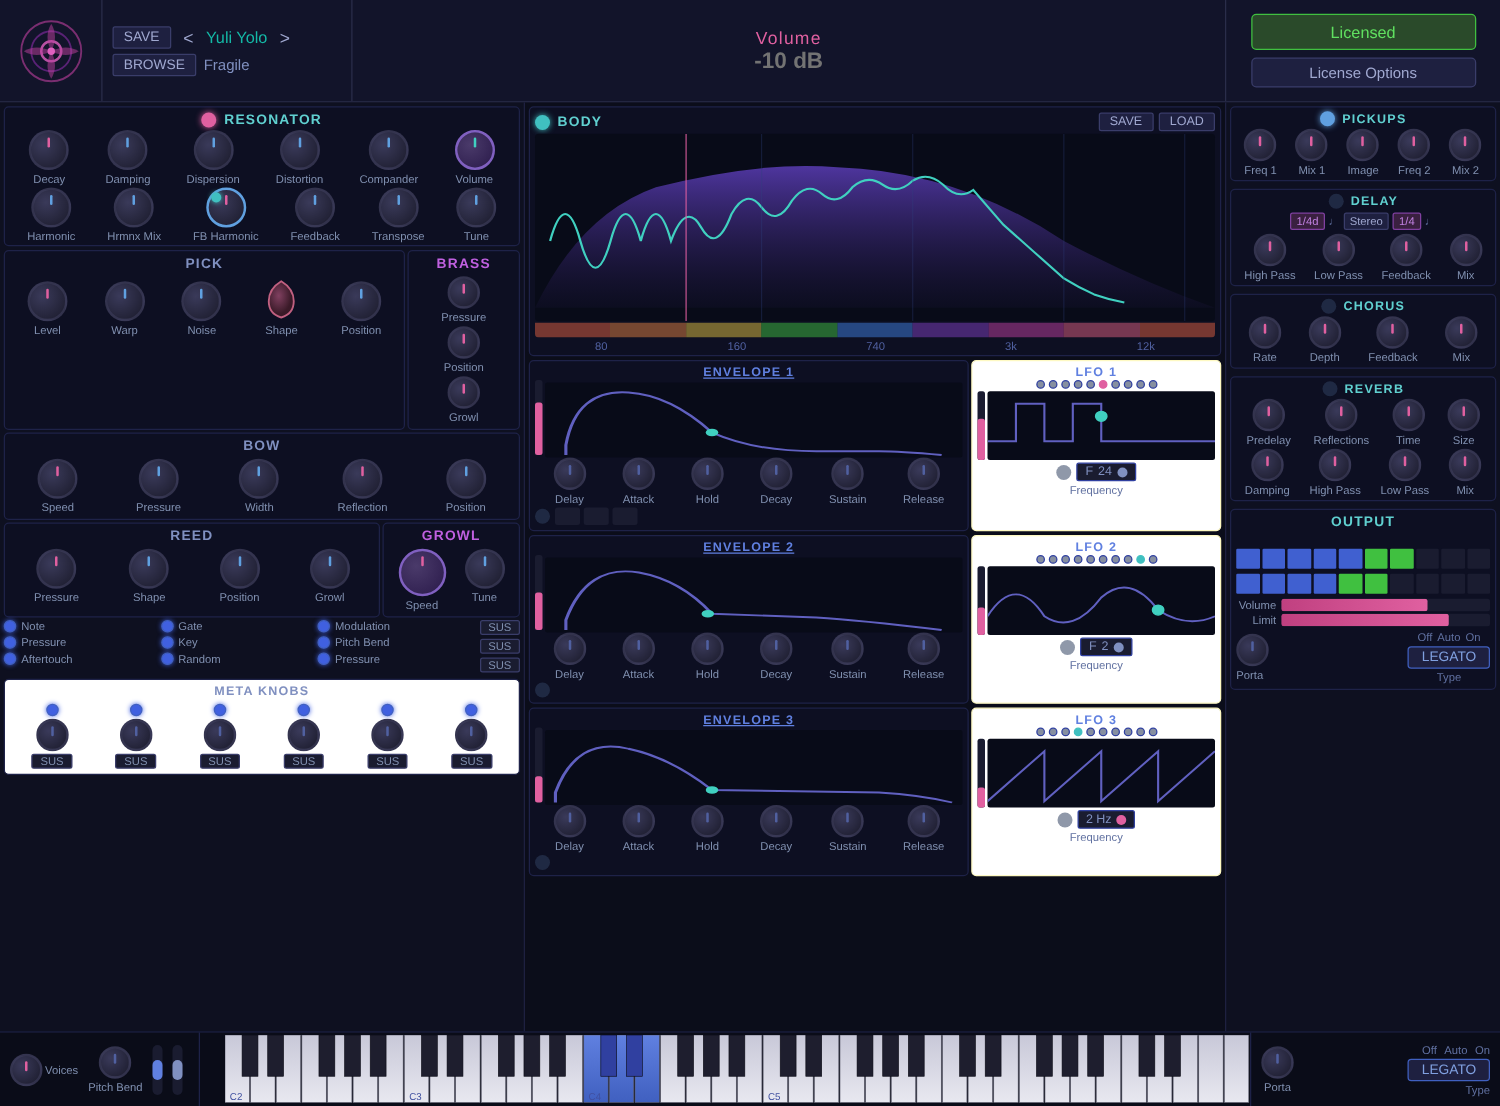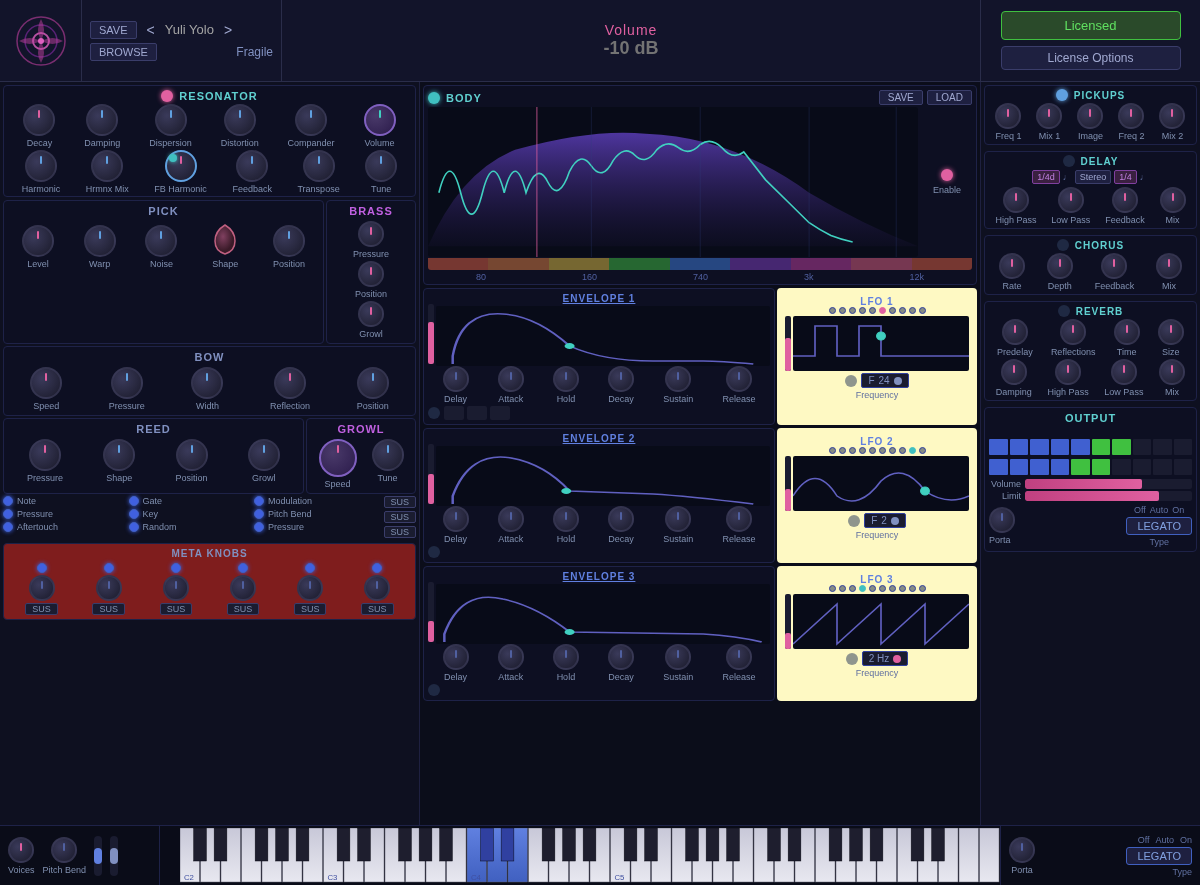--- a/index.html
+++ b/index.html
@@ -54,21 +54,21 @@
     }
     .preset-arrow {
       background: none;
       border: none;
       color: #a0a8d0;
       cursor: pointer;
       font-size: 14px;
       padding: 0 4px;
     }
     .preset-name {
-      color: #a3a3a3;
+      color: #14b8a6;
       font-size: 13px;
       text-align: center;
     }
     .preset-sub {
       color: #8090c0;
       font-size: 12px;
       text-align: center;
     }
     .volume-area {
       flex: 1;
@@ -259,24 +259,24 @@
     }
     .env-section {
       flex: 1;
       border: 1px solid #1e2248;
       border-radius: 4px;
       padding: 4px;
       background: #0d0f22;
     }
     .lfo-section {
       width: 200px;
-      border: 4px solid #fef9c3;
+      border: 1px solid #fef9c3;
       border-radius: 4px;
       padding: 4px;
-      background: #fef9c3;
+      background: #ffffff;
     }
     .env-title { color: #6080e0; font-size: 10px; font-weight: bold; text-align: center; letter-spacing: 1px; text-decoration: underline; }
     .lfo-title { color: #6080e0; font-size: 10px; font-weight: bold; text-align: center; letter-spacing: 1px; }
     .env-canvas {
       height: 60px;
       background: #080b18;
       border-radius: 2px;
       position: relative;
       margin: 2px 0;
       overflow: hidden;
@@ -412,21 +412,21 @@
       border-radius: 3px;
       cursor: pointer;
     }
 
     
     .meta-section {
       border: 1px solid #1e2248;
       border-radius: 4px;
       margin: 3px;
       padding: 4px;
-      background: #7f1d1d;
+      background: #ffffff;
     }
     .meta-title { color: #8090c0; font-size: 10px; font-weight: bold; text-align: center; letter-spacing: 1px; margin-bottom: 4px; }
     .meta-row { display: flex; justify-content: space-around; align-items: center; }
 
     
     .mod-section {
       display: flex;
       gap: 4px;
       margin: 2px 3px;
     }
@@ -584,21 +584,21 @@
 
   <div class="preset-area">
     <div class="preset-row">
       <button class="preset-btn">SAVE</button>
       <button class="preset-arrow">&lt;</button>
       <span class="preset-name">Yuli Yolo</span>
       <button class="preset-arrow">&gt;</button>
     </div>
     <div class="preset-row" style="justify-content:center;">
       <button class="preset-btn">BROWSE</button>
-      <span style="flex:1; text-align:right;" class="preset-sub">Fragile</span>
+      <span style="flex:1; text-align:left;" class="preset-sub">Fragile</span>
     </div>
   </div>
 
   <div class="volume-area">
     <div class="volume-label">Volume</div>
     <div class="volume-value">-10 dB</div>
   </div>
 
   <div class="license-area">
     <div class="licensed-btn">Licensed</div>
@@ -901,24 +901,20 @@
 
             <line x1="100" y1="0" x2="100" y2="140" stroke="#e060a0" stroke-width="1" opacity="0.7"></line>
 
             <line x1="150" y1="0" x2="150" y2="140" stroke="#3040808a" stroke-width="0.5"></line>
             <line x1="250" y1="0" x2="250" y2="140" stroke="#3040808a" stroke-width="0.5"></line>
             <line x1="350" y1="0" x2="350" y2="140" stroke="#3040808a" stroke-width="0.5"></line>
             <line x1="430" y1="0" x2="430" y2="140" stroke="#3040808a" stroke-width="0.5"></line>
           </svg>
         </div>
 
-        <div style="width:50px;display:flex;flex-direction:column;align-items:center;justify-content:center;gap:4px;">
-          <div class="power-btn"></div>
-          <div style="font-size:9px;color:#8090b0;">Enable</div>
-        </div>
       </div>
 
       <div class="freq-color-bands">
         <div class="freq-band" style="background:#e06040;"></div>
         <div class="freq-band" style="background:#e08040;"></div>
         <div class="freq-band" style="background:#e0c040;"></div>
         <div class="freq-band" style="background:#40c040;"></div>
         <div class="freq-band" style="background:#4080e0;"></div>
         <div class="freq-band" style="background:#8040c0;"></div>
         <div class="freq-band" style="background:#c040a0;"></div>
@@ -1377,21 +1373,21 @@
         </div>
       </div>
     </div>
 
   </div>
 
 </div>
 
 <div class="bottom-bar">
   <div class="keyboard-controls">
-    <div style="display:flex;flex-direction:column;align-items:center;gap:2px;">
+    <div style="display:flex;align-items:center;gap:2px;">
       <div class="knob small"></div>
       <div class="knob-label">Voices</div>
     </div>
     <div style="display:flex;flex-direction:column;align-items:center;gap:2px;">
       <div class="knob small inactive"></div>
       <div class="knob-label">Pitch Bend</div>
     </div>
 
     <div class="pitch-bend-slider">
       <div class="pitch-bend-handle"></div>

